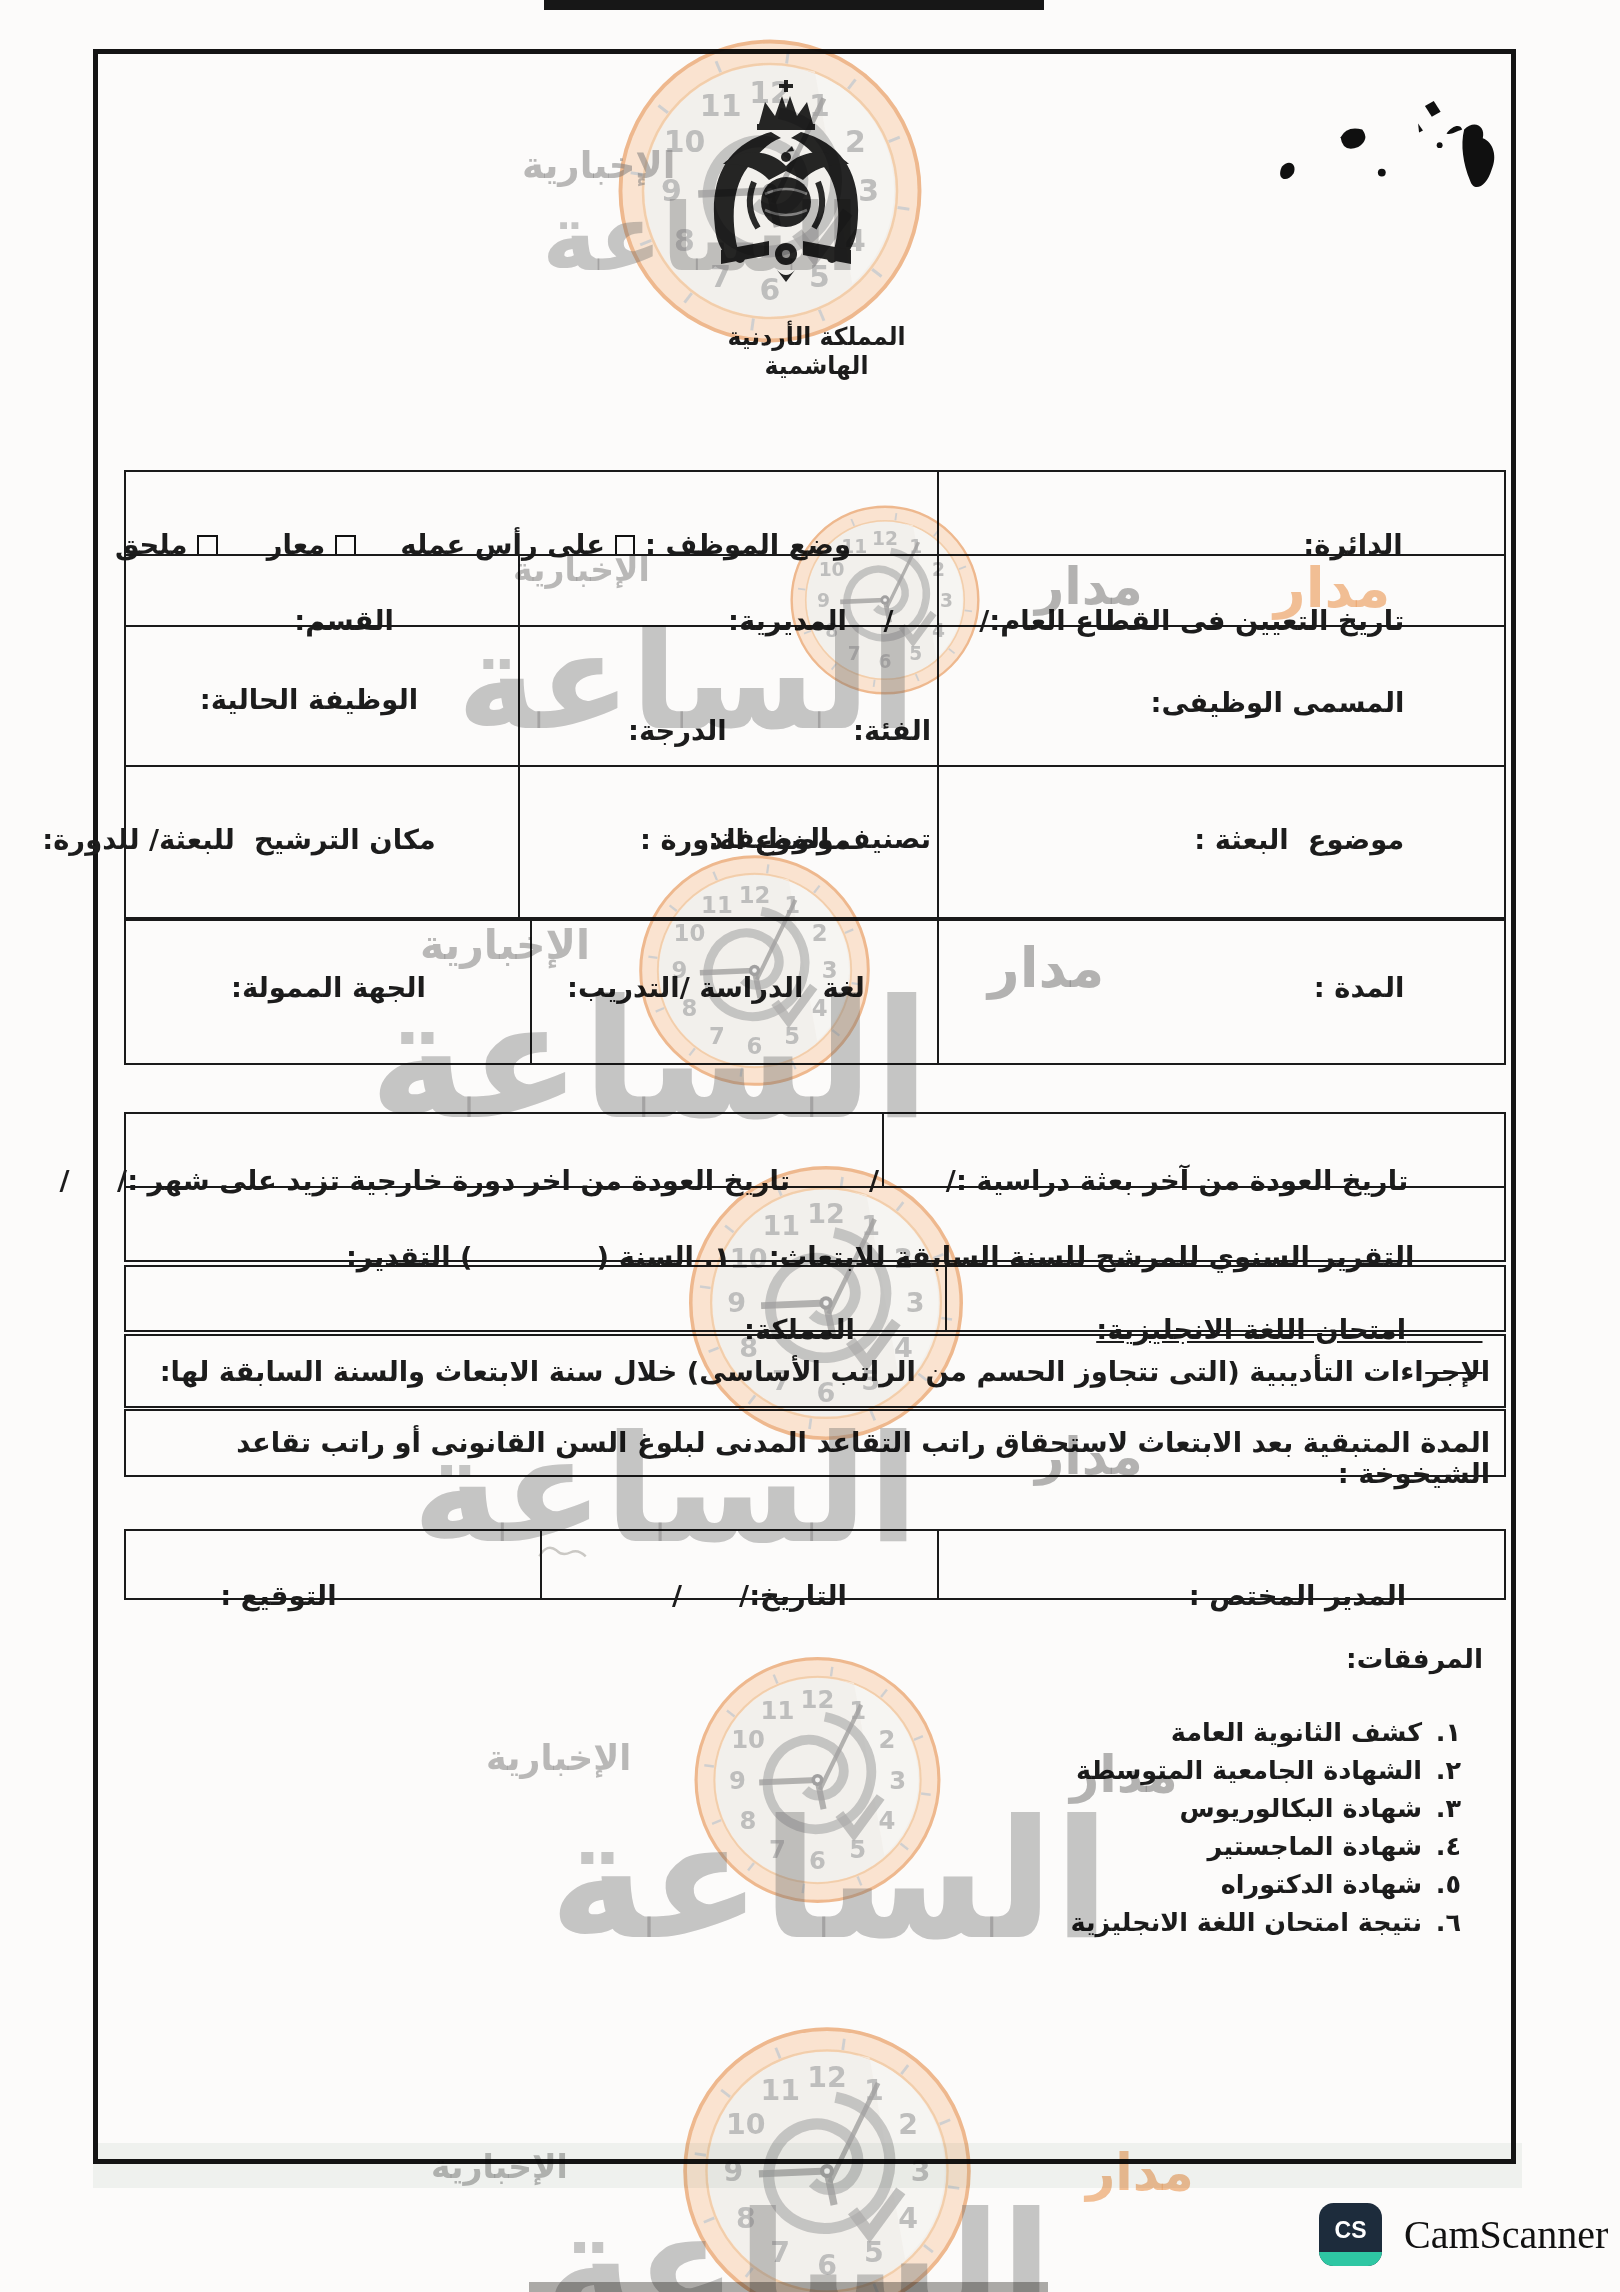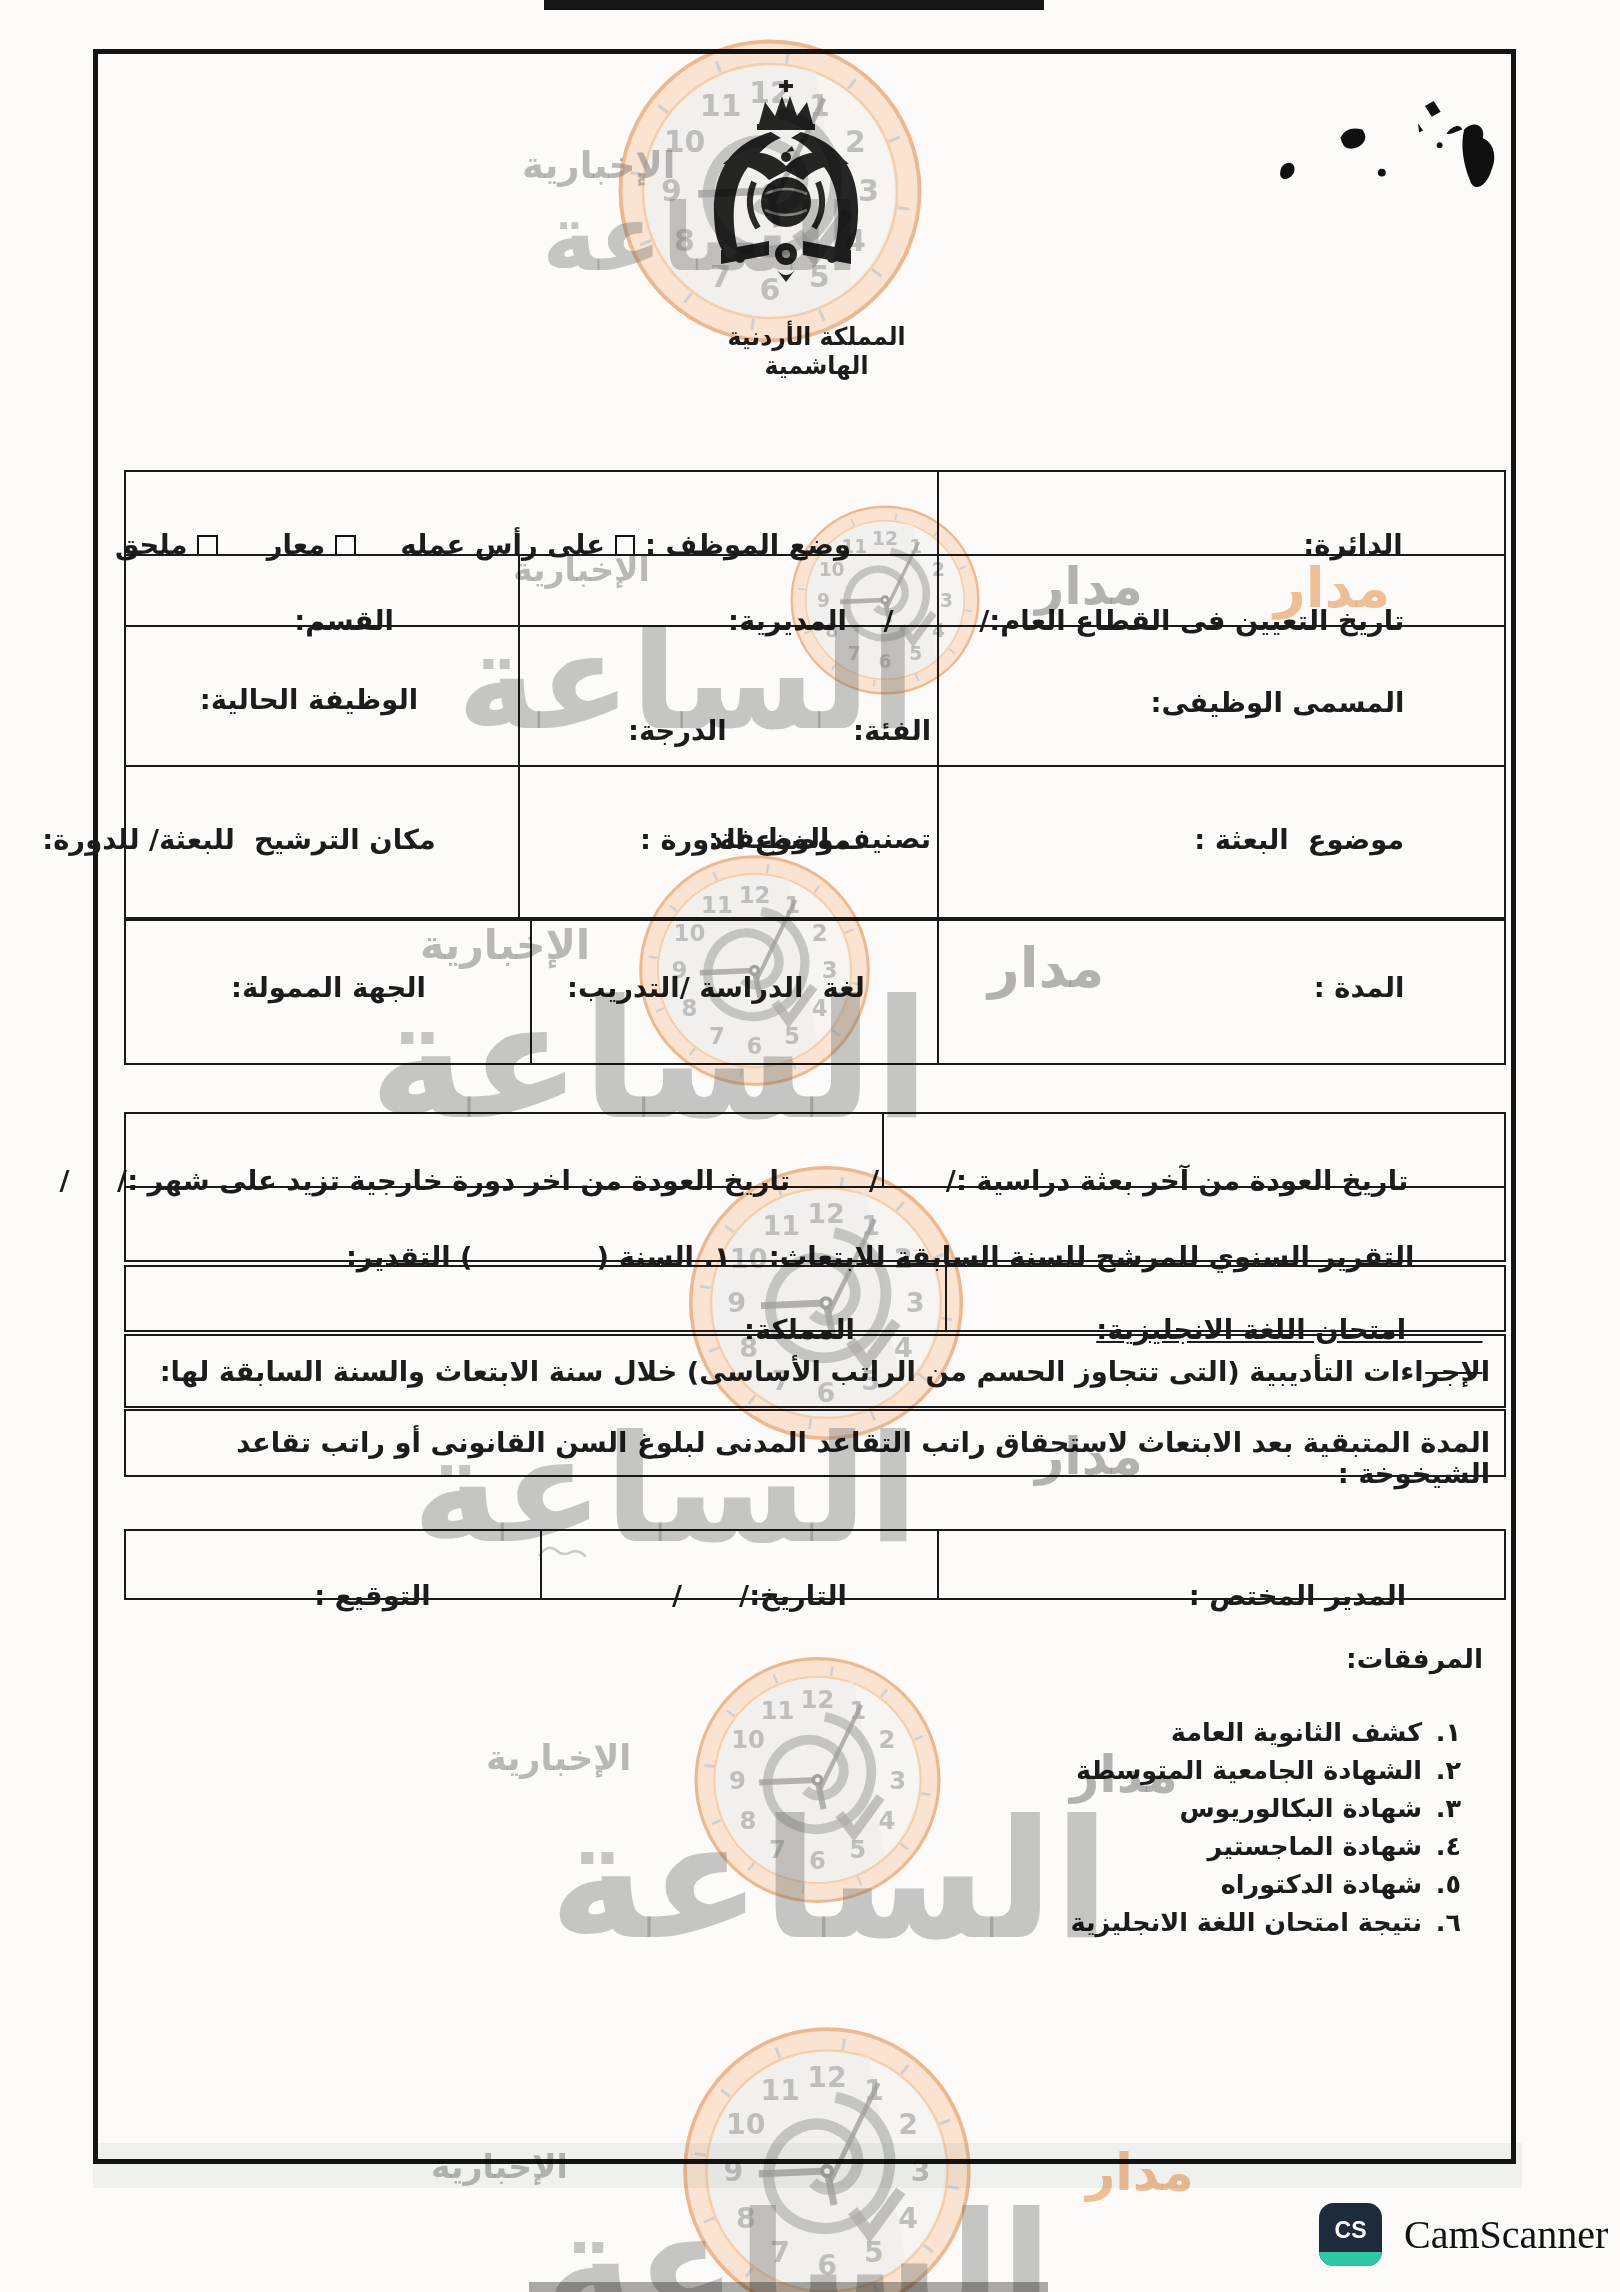--- a/index.html
+++ b/index.html
@@ -208,21 +208,21 @@
   </div>
 
   <div class="abs tbl" style="left:124px;top:1529px;width:1382px;height:71px;">
     <div class="trow" style="top:0;width:1382px;height:71px;">
       <div class="cell vline" style="left:811px;width:571px;padding:17.6px 25.5px 0 0;">
         <span>المدير المختص :</span>
       </div>
       <div class="cell vline" style="left:414px;width:397px;padding:17.6px 13.7px 0 0;">
         <span>التاريخ:</span><span>/      /</span>
       </div>
-      <div class="cell" style="left:0;width:450px;padding:17.6px 69px 0 0;">
+      <div class="cell" style="left:0;width:450px;padding:17.6px 69px 0 0;text-align:center;">
         <span>التوقيع :</span>
       </div>
     </div>
   </div>
 
   <div class="abs att-title" style="right:137px;top:1643px;z-index:2;">المرفقات:</div>
   <div class="abs att-list" style="right:159px;top:1713px;z-index:2;" id="att-list">
       <div class="att-item"><span class="att-num">١.</span><span>كشف الثانوية العامة</span></div>
       <div class="att-item"><span class="att-num">٢.</span><span>الشهادة الجامعية المتوسطة</span></div>
       <div class="att-item"><span class="att-num">٣.</span><span>شهادة البكالوريوس</span></div>

